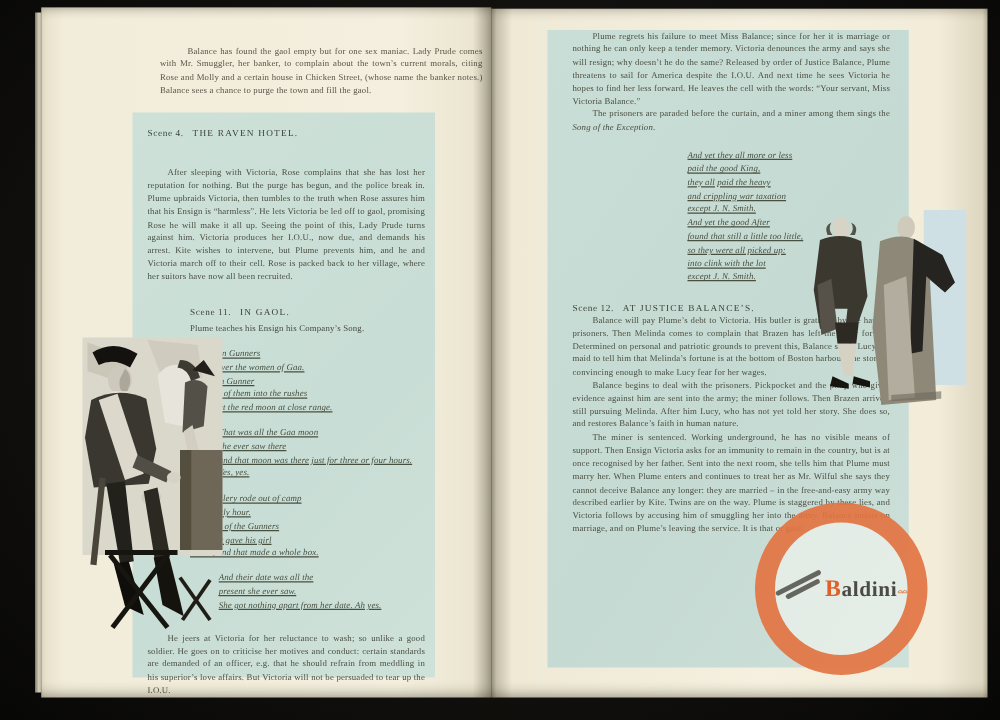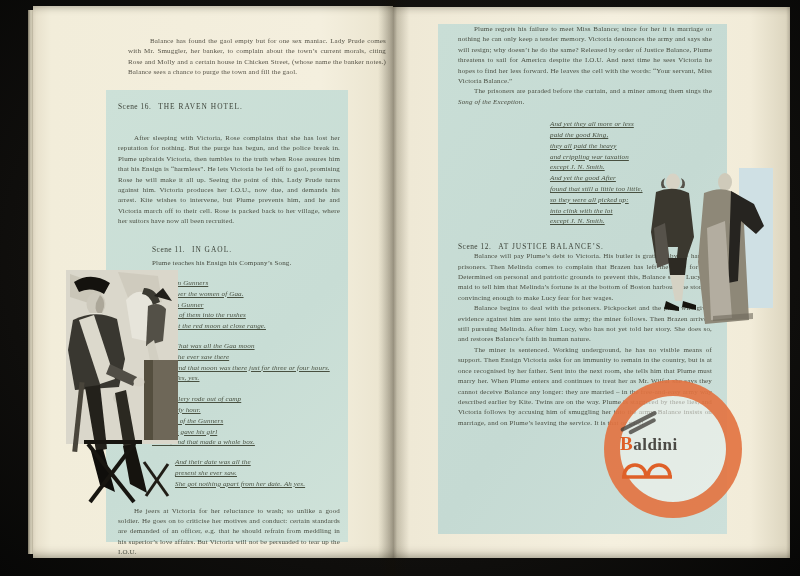--- a/index.html
+++ b/index.html
@@ -43,42 +43,42 @@
   .stanza-a{margin:10px 0 0 34px;}
   .stanza-b{margin:9px 0 0 57px;}
   .closing{margin-top:16px;}
   .rp{margin-top:0;}
   .rp-first{margin-top:10px;}
   .right-song{margin:12px 0 0 92px;}
   .h-s12{margin-top:15px;}
   .illo{position:absolute;}
   .illo-left{left:25px;top:260px;width:132px;height:244px;}
   .illo-right{left:250px;top:159px;width:132px;height:162px;}
-  .stamp{position:absolute;left:211px;top:373px;width:138px;height:138px;border-radius:50%;
+  .stamp{position:absolute;left:211px;top:395px;width:138px;height:138px;border-radius:50%;
     border:16px solid rgba(223,100,44,.82);box-sizing:border-box;
-    background:rgba(252,250,243,.52);display:flex;flex-direction:column;align-items:flex-start;
+    background:rgba(252,250,243,.52);display:flex;flex-direction:row;align-items:center;
     justify-content:center;z-index:6;}
   .stamp-script{transform:rotate(-27deg);margin-bottom:4px;}
   .stamp-script i{display:block;width:40px;height:4px;border-radius:2px;background:rgba(60,58,52,.75);margin:2px 0;}
   .stamp-script i:last-child{width:30px;margin-left:6px;}
   .stamp-name{font-size:17px;font-weight:bold;color:#4b4a45;letter-spacing:.5px;line-height:17px;}
   .stamp-name .b{color:#df6028;font-size:19px;}
   .stamp-book{margin-top:3px;}
   em{font-style:italic;}
 </style>
 </head>
 <body>
 
 <div class="edge-stack"></div>
 
 <div class="page page-left">
   <p class="para intro">Balance has found the gaol empty but for one sex maniac. Lady Prude comes with Mr. Smuggler, her banker, to complain about the town’s current morals, citing Rose and Molly and a certain house in Chicken Street, (whose name the banker notes.) Balance sees a chance to purge the town and fill the gaol.</p>
 
   <div class="panel panel-left">
-    <p class="heading h-s10"><span class="h-num">Scene 16.</span><span class="h-title">THE RAVEN HOTEL.</span></p>
+    <p class="heading h-s10"><span class="h-num">Scene 4.</span><span class="h-title">THE RAVEN HOTEL.</span></p>
     <p class="para p-s10">After sleeping with Victoria, Rose complains that she has lost her reputation for nothing. But the purge has begun, and the police break in. Plume upbraids Victoria, then tumbles to the truth when Rose assures him that his Ensign is “harmless”. He lets Victoria be led off to gaol, promising Rose he will make it all up. Seeing the point of this, Lady Prude turns against him. Victoria produces her I.O.U., now due, and demands his arrest. Kite wishes to intervene, but Plume prevents him, and he and Victoria march off to their cell. Rose is packed back to her village, where her suitors have now all been recruited.</p>
 
     <p class="heading h-s11"><span class="h-num">Scene 11.</span><span class="h-title">IN GAOL.</span></p>
     <p class="para lead-in" style="text-indent:0;">Plume teaches his Ensign his Company’s Song.</p>
 
     <div class="song stanza-a">
       <span class="ln">Seventeen Gunners</span>
       <span class="ln">looked over the women of Gaa.</span>
       <span class="ln">And each Gunner</span>
       <span class="ln">took one of them into the rushes</span>

